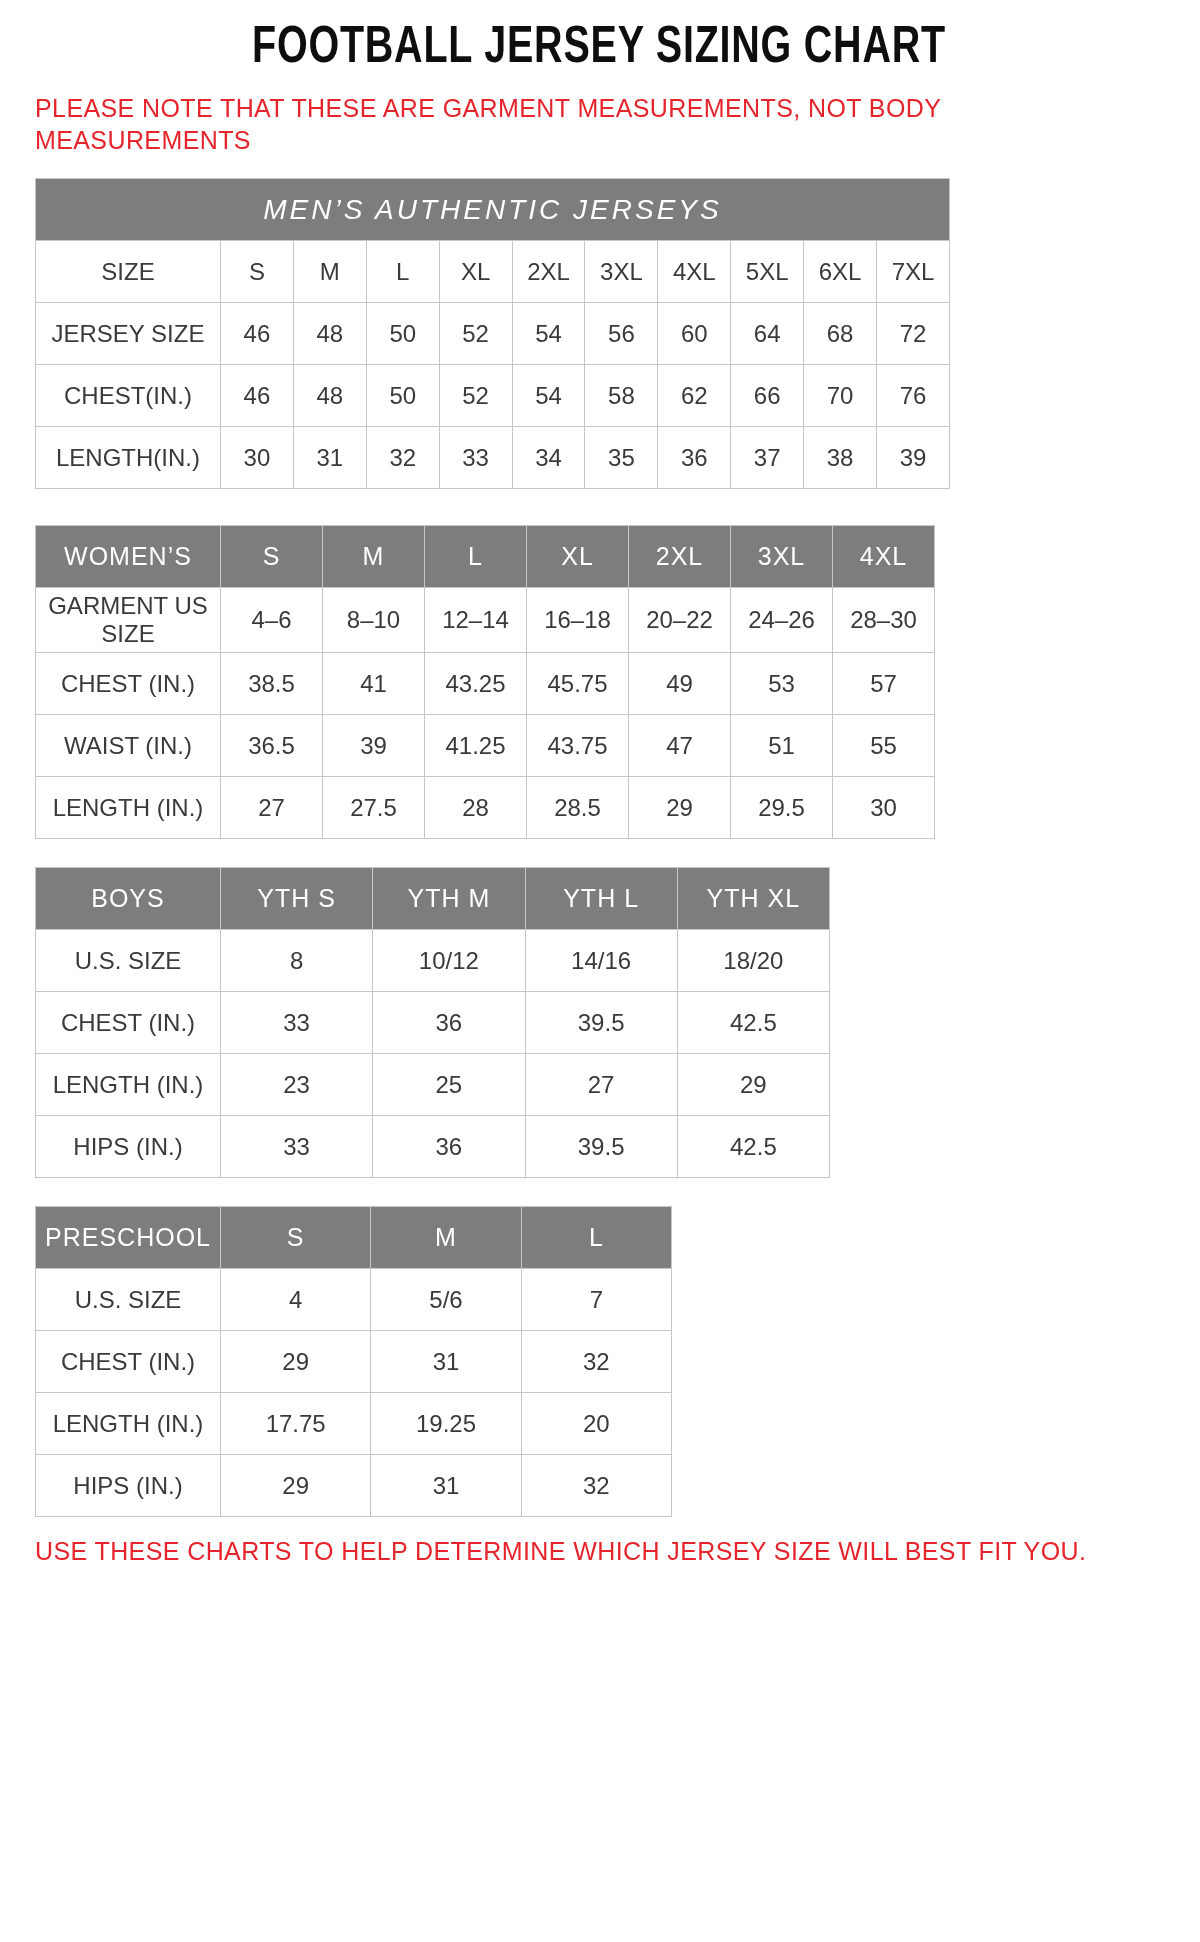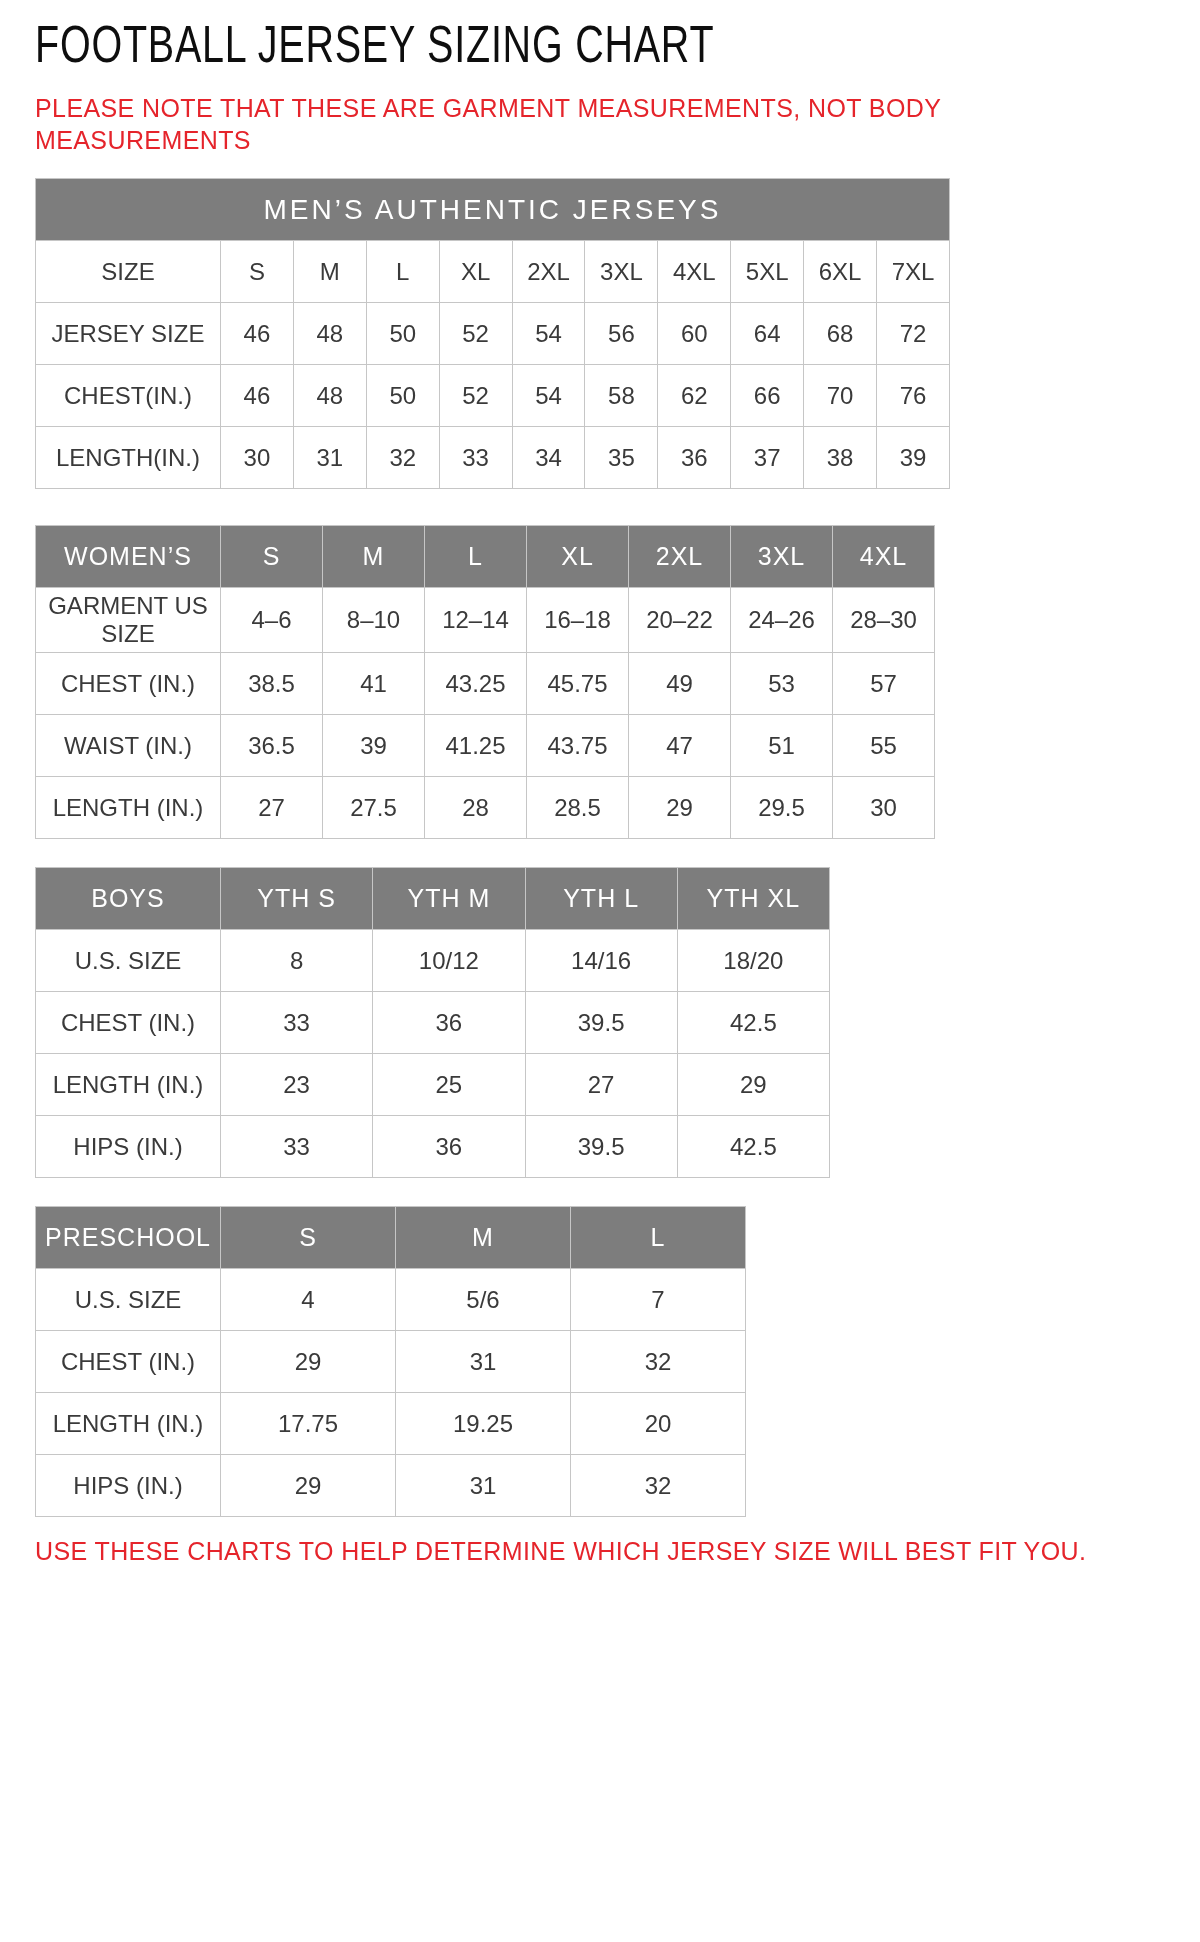--- a/index.html
+++ b/index.html
@@ -4,21 +4,21 @@
 <style>
   * { margin:0; padding:0; box-sizing:border-box; }
   html, body { background:#ffffff; }
   body {
     width:1200px; min-height:1942px;
     font-family:"Liberation Sans","DejaVu Sans",sans-serif;
     color:#3a3a3a;
   }
   .page { padding:18px 35px 40px 35px; }
 
-  .page-title { font-size:52px; font-weight:400; color:#0e0e0e; line-height:1.0; }
+  .page-title { font-size:52px; font-weight:700; color:#0e0e0e; line-height:1.0;text-align:right; }
   .page-title .condense {
     display:inline-block; transform:scaleX(0.76); transform-origin:left center;
     letter-spacing:1px; white-space:nowrap;
   }
 
   .note {
     margin-top:22px; max-width:920px;
     font-size:25px; line-height:1.28; letter-spacing:0.4px;
     color:var(--accent-red,#e5242b);
   }
@@ -26,31 +26,31 @@
   table.tbl { border-collapse:collapse; table-layout:fixed; }
   .tbl th, .tbl td {
     border:1px solid var(--border-gray,#c6c6c6);
     text-align:center; vertical-align:middle;
     font-size:24px; font-weight:400; color:#3a3a3a;
     padding:4px; overflow:hidden;
   }
   .tbl td { height:62px; }
   .tbl th.banner {
     height:62px; background:var(--header-gray,#7d7d7d); color:#ffffff;
-    font-size:28px; font-weight:400; letter-spacing:3px;
+    font-size:28px; font-weight:400; letter-spacing:3px;font-style:italic;
   }
   .tbl th.hdr {
     height:62px; background:var(--header-gray,#7d7d7d); color:#ffffff;
     font-size:25px; font-weight:400; letter-spacing:1px;
   }
 
   #mens { width:915px; margin-top:22px; }
   #womens { width:900px; margin-top:36px; }
   #boys { width:795px; margin-top:28px;padding-left:28px; }
-  #preschool { width:711px; margin-top:28px; }
+  #preschool { width:637px; margin-top:28px; }
   col.c-label { width:185px; }
 
   .footer-note {
     margin-top:20px; font-size:25px; letter-spacing:0.4px;
     color:var(--accent-red,#e5242b);
   }
 </style>
 </head>
 <body>
 

